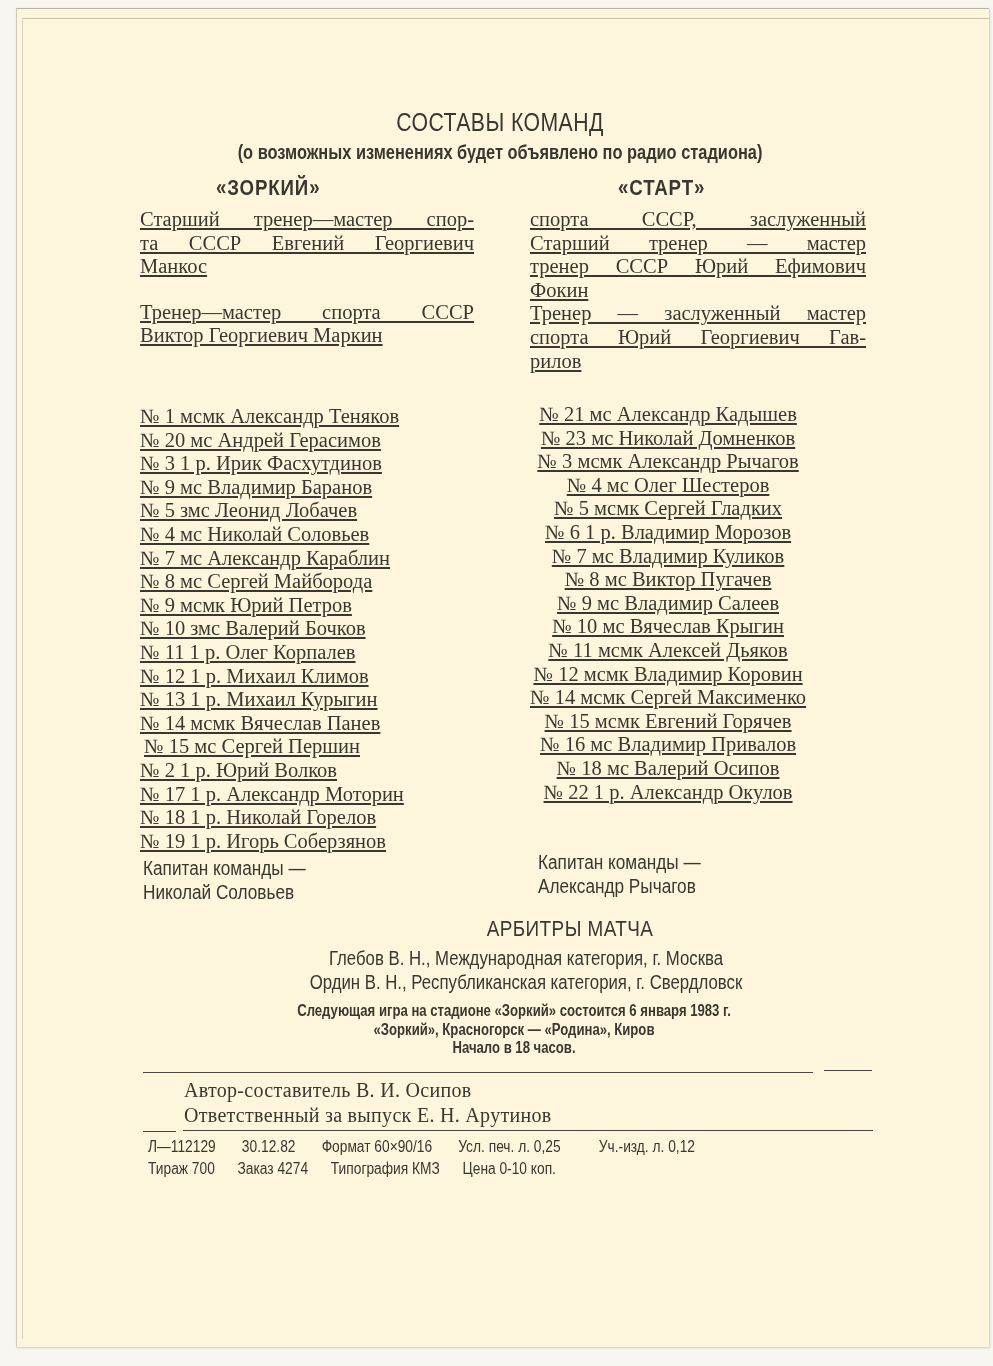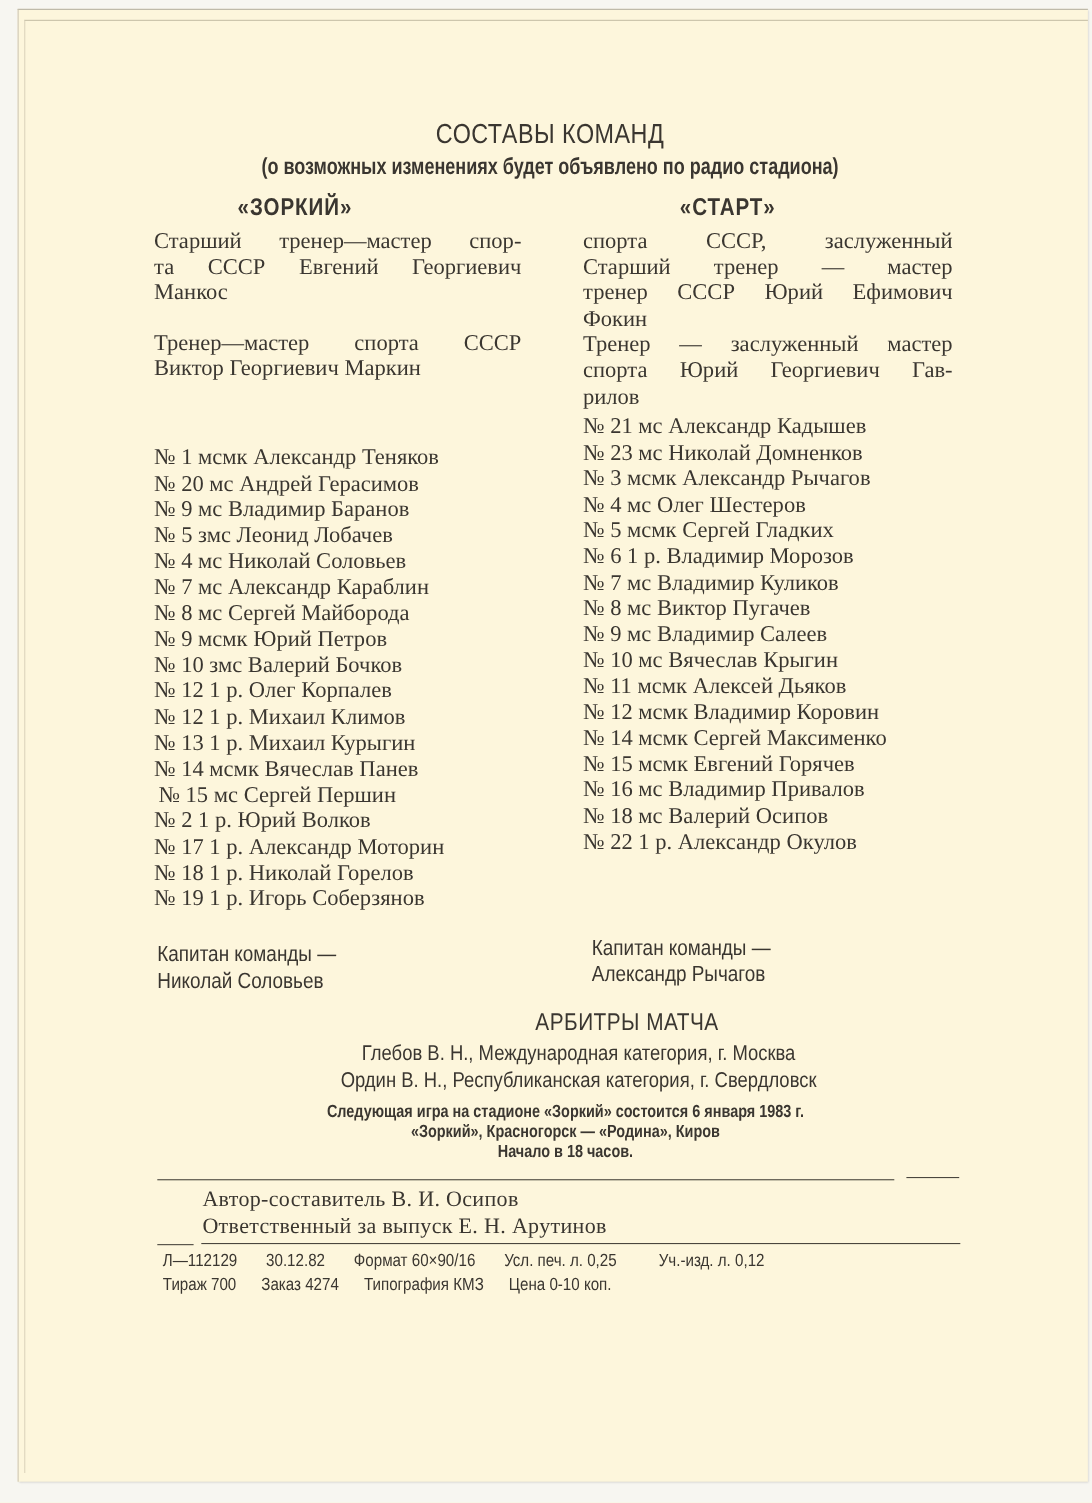--- a/index.html
+++ b/index.html
@@ -11,27 +11,27 @@
     position:absolute; left:16px; top:8px; width:972px; height:1338px;
     background:#fdf6dc; border-top:1px solid #b9b4a4; border-left:1px solid #cfc9b6;
     box-shadow:1px 1px 2px rgba(0,0,0,0.18);
   }
   .inner-edge { position:absolute; left:22px; top:18px; width:966px; height:1320px; border-top:1px solid #c8c1a8; border-left:1px solid #dcd5bd; }
   .abs { position:absolute; }
   .title { left:0; width:1240px; top:108px; text-align:center; font-size:25px; letter-spacing:0.5px; font-family:"Liberation Sans Narrow","Liberation Sans",sans-serif; }
   .title { left:0; width:1000px; transform:scaleX(0.85); transform-origin:500px 0; }
   .subtitle { left:0; width:1000px; top:140px; text-align:center; font-size:21px; font-weight:bold; font-family:"Liberation Sans",sans-serif; transform:scaleX(0.78); transform-origin:500px 0; }
   .teamname { top:175px; font-size:22px; font-weight:bold; font-family:"Liberation Sans",sans-serif; letter-spacing:1px; transform:scaleX(0.85); transform-origin:0 0; }
-  .col { position:absolute; font-size:20.5px; line-height:23.6px; }
+  .col { position:absolute; font-size:20.5px; line-height:23.6px;text-decoration:underline; }
   .col p { margin:0; white-space:nowrap; }
   .just { text-align:justify; text-align-last:justify; display:block; }
   .coach-l { left:140px; top:208px; width:334px; }
   .coach-r { left:530px; top:208px; width:336px; }
   .roster-l { left:140px; top:389px;margin-top:16px; }
-  .roster-r { left:530px; top:377px; }
+  .roster-r { left:530px; top:403px;text-align:center; }
   .captain { font-size:20px; line-height:24px; font-family:"Liberation Sans",sans-serif; transform:scaleX(0.86); transform-origin:0 0; }
   .refs-title { left:0; width:1140px; top:916px; text-align:center; font-size:22px; font-family:"Liberation Sans",sans-serif; transform:scaleX(0.86); transform-origin:570px 0; letter-spacing:0.5px; }
   .refs { left:0; width:1052px; top:946px; text-align:center; font-size:19.5px; line-height:24px; font-family:"Liberation Sans",sans-serif; transform:scaleX(0.86); transform-origin:526px 0; }
   .next { left:0; width:1028px; top:1002px; text-align:center; font-size:16px; line-height:18.5px; font-weight:bold; font-family:"Liberation Sans",sans-serif; transform:scaleX(0.82); transform-origin:514px 0; }
   .rule { position:absolute; height:0; border-top:1.5px solid #4a463e; }
   .credits { left:184px; top:1078px; font-size:20px; line-height:25px; letter-spacing:0.3px; }
   .imprint { left:148px; top:1136px; font-size:16px; line-height:22px; font-family:"Liberation Sans",sans-serif; transform:scaleX(0.86); transform-origin:0 0; white-space:nowrap; }
   .imprint span { display:inline-block; margin-right:26px; }
   .imprint .row1 span:last-child { margin-right:0; margin-left:14px; }
 </style>
@@ -62,28 +62,29 @@
   <p class="just">тренер СССР Юрий Ефимович</p>
   <p>Фокин</p>
   <p class="just">Тренер — заслуженный мастер</p>
   <p class="just">спорта Юрий Георгиевич Гав-</p>
   <p>рилов</p>
 </div>
 
 <div class="col roster-l">
   <p>№ 1 мсмк Александр Теняков</p>
   <p>№ 20 мс Андрей Герасимов</p>
+  <p>№ 3 1 р. Ирик Фасхутдинов</p>
   <p>№ 9 мс Владимир Баранов</p>
   <p>№ 5 змс Леонид Лобачев</p>
   <p>№ 4 мс Николай Соловьев</p>
   <p>№ 7 мс Александр Караблин</p>
   <p>№ 8 мс Сергей Майборода</p>
   <p>№ 9 мсмк Юрий Петров</p>
   <p>№ 10 змс Валерий Бочков</p>
-  <p>№ 12 1 р. Олег Корпалев</p>
+  <p>№ 11 1 р. Олег Корпалев</p>
   <p>№ 12 1 р. Михаил Климов</p>
   <p>№ 13 1 р. Михаил Курыгин</p>
   <p>№ 14 мсмк Вячеслав Панев</p>
   <p style="padding-left:4px">№ 15 мс Сергей Першин</p>
   <p>№ 2 1 р. Юрий Волков</p>
   <p>№ 17 1 р. Александр Моторин</p>
   <p>№ 18 1 р. Николай Горелов</p>
   <p>№ 19 1 р. Игорь Соберзянов</p>
 </div>
 

